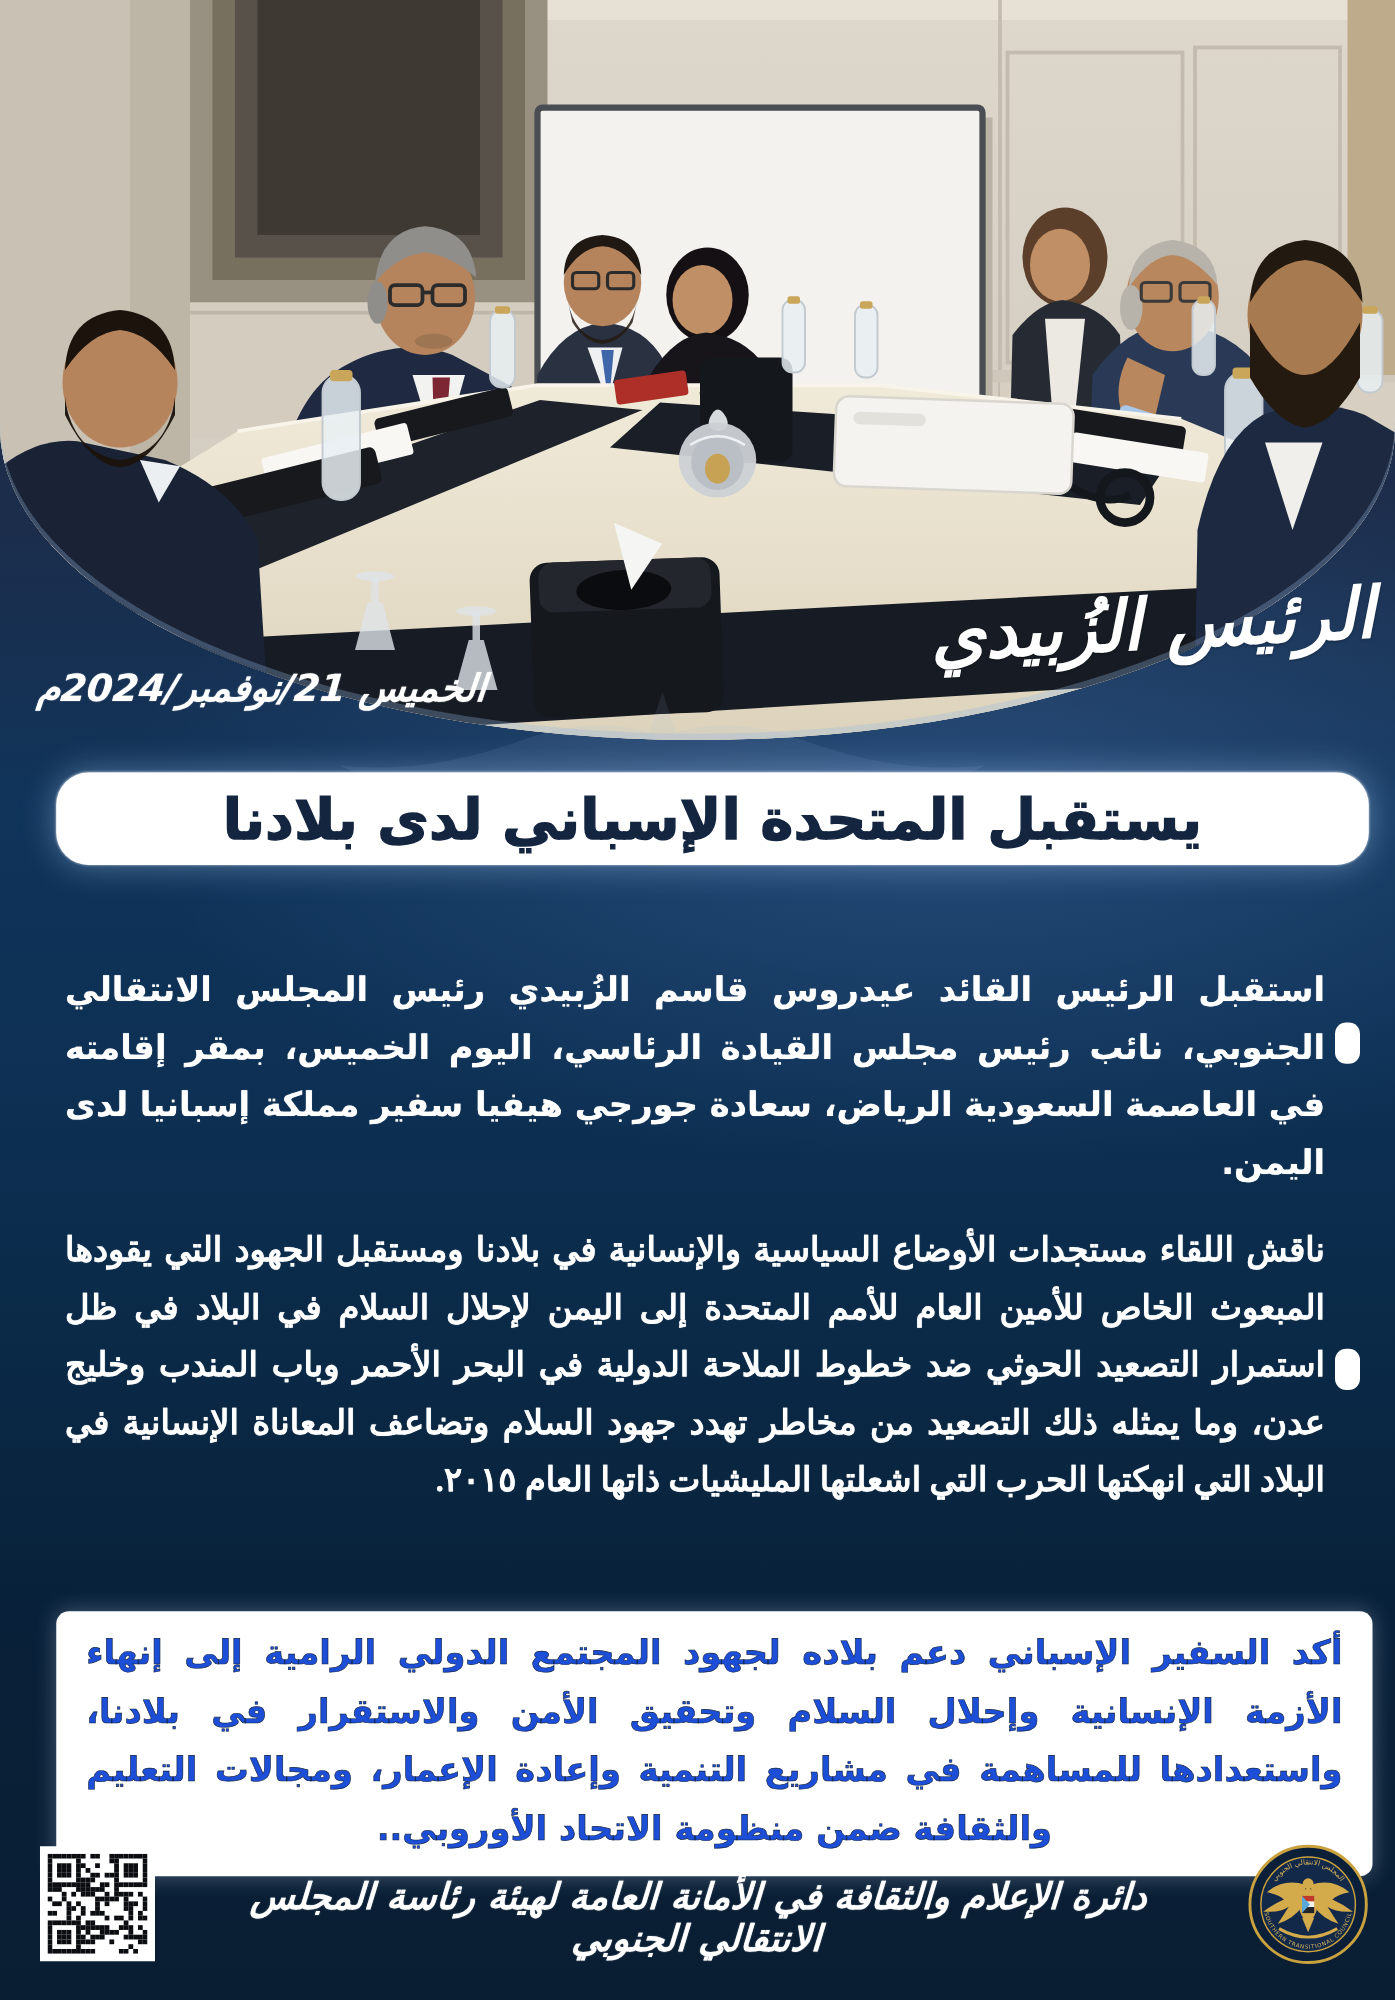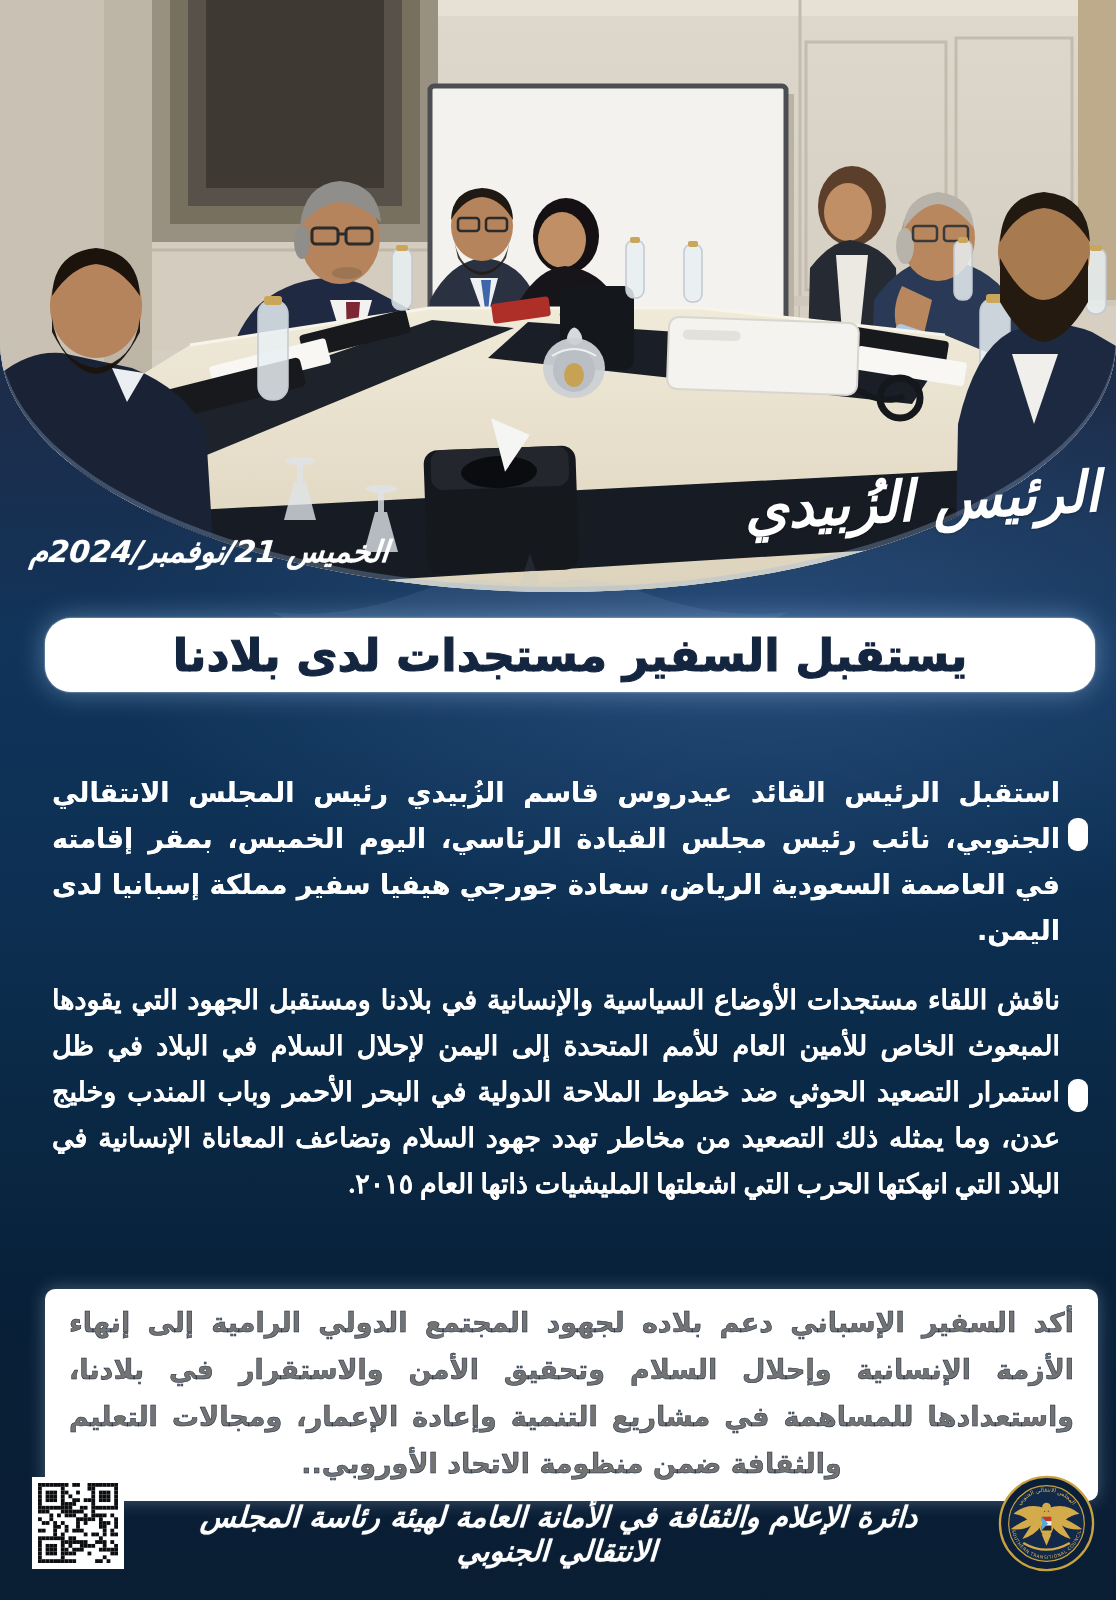--- a/index.html
+++ b/index.html
@@ -60,21 +60,21 @@
   #bullet1{top:818px;}
   #bullet2{top:1079px;}
   
   .highlight-box{
     position:absolute;left:45px;top:1289px;width:1053px;z-index:2;
     background:#ffffff;border-radius:10px;padding:10px 24px 14px;
     box-shadow:0 0 18px rgba(210,230,255,.30);
   }
   .highlight-text{
     direction:rtl;text-align:justify;text-align-last:center;
-    color:#737373;font-size:27px;font-weight:bold;line-height:47px;
+    color:#1d4ed8;font-size:27px;font-weight:bold;line-height:47px;
     -webkit-text-stroke:.5px #13233c;
   }
   
   .qr{position:absolute;left:32px;top:1477px;width:92px;height:92px;background:#fff;padding:6px;z-index:2;}
   .qr svg{display:block;width:100%;height:100%;}
   .dept{
     position:absolute;left:150px;right:150px;top:1500px;z-index:2;direction:rtl;
     text-align:center;color:#fff;font-size:29px;font-weight:bold;font-style:italic;
     transform:skewX(-3deg);text-shadow:0 0 1px rgba(255,255,255,.6);
   }
@@ -294,21 +294,21 @@
     <svg viewBox="0 0 400 120" preserveAspectRatio="xMidYMid meet">
       <path fill="#9db8e0" d="M200,14 L192,38 Q158,28 118,42 Q60,64 6,58 Q60,84 120,78 Q90,96 68,112 Q130,104 170,82 L164,112 L200,94 L236,112 L230,82 Q270,104 332,112 Q310,96 280,78 Q340,84 394,58 Q340,64 282,42 Q242,28 208,38 Z"></path>
       <circle cx="200" cy="60" r="16" fill="#9db8e0"></circle>
     </svg>
   </div>
 
   <div class="date-line">الخميس 21/نوفمبر/2024م</div>
   <div class="calligraphy">الرئيس الزُبيدي</div>
 
   <div class="banner">
-    <span class="banner-text">يستقبل السفير مستجدات لدى بلادنا</span>
+    <span class="banner-text">يستقبل المتحدة الإسباني لدى بلادنا</span>
   </div>
 
   <div class="bullet" id="bullet1"></div>
   <div class="para" id="para1">استقبل الرئيس القائد عيدروس قاسم الزُبيدي رئيس المجلس الانتقالي الجنوبي، نائب رئيس مجلس القيادة الرئاسي، اليوم الخميس، بمقر إقامته في العاصمة السعودية الرياض، سعادة جورجي هيفيا سفير مملكة إسبانيا لدى اليمن.</div>
 
   <div class="bullet" id="bullet2"></div>
   <div class="para" id="para2">ناقش اللقاء مستجدات الأوضاع السياسية والإنسانية في بلادنا ومستقبل الجهود التي يقودها المبعوث الخاص للأمين العام للأمم المتحدة إلى اليمن لإحلال السلام في البلاد في ظل استمرار التصعيد الحوثي ضد خطوط الملاحة الدولية في البحر الأحمر وباب المندب وخليج عدن، وما يمثله ذلك التصعيد من مخاطر تهدد جهود السلام وتضاعف المعاناة الإنسانية في البلاد التي انهكتها الحرب التي اشعلتها المليشيات ذاتها العام ٢٠١٥.</div>
 
   <div class="highlight-box">
     <div class="highlight-text">أكد السفير الإسباني دعم بلاده لجهود المجتمع الدولي الرامية إلى إنهاء الأزمة الإنسانية وإحلال السلام وتحقيق الأمن والاستقرار في بلادنا، واستعدادها للمساهمة في مشاريع التنمية وإعادة الإعمار، ومجالات التعليم والثقافة ضمن منظومة الاتحاد الأوروبي..</div>

